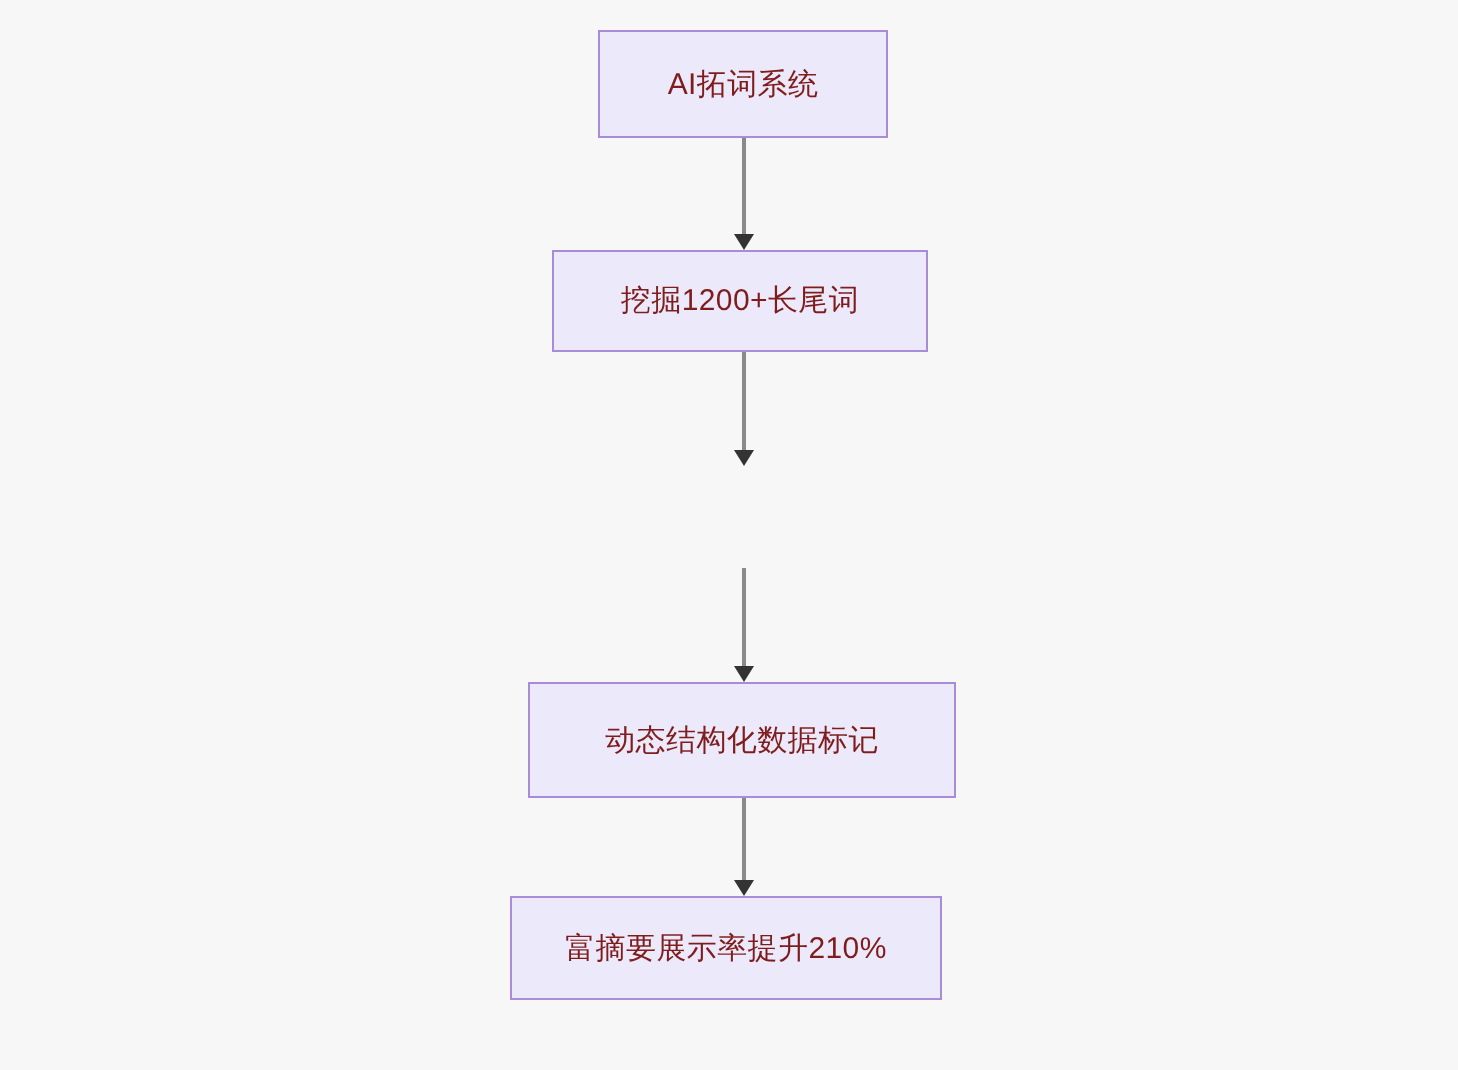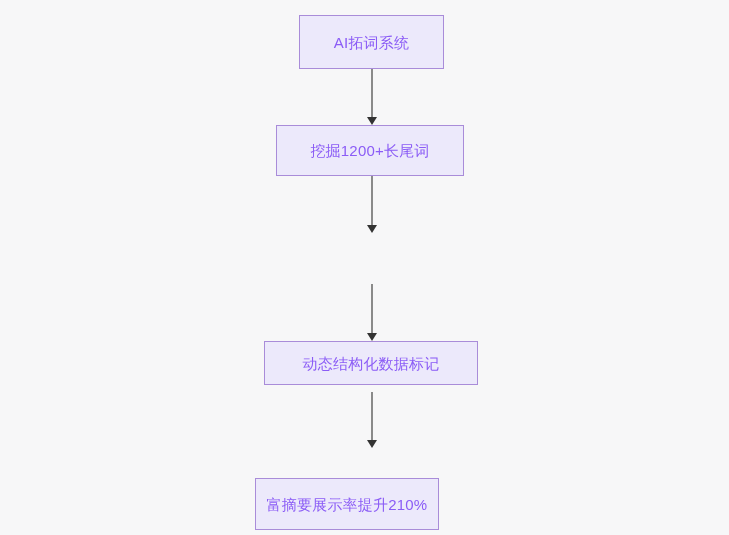--- a/index.html
+++ b/index.html
@@ -16,21 +16,21 @@
   #flow-canvas {
     position: relative;
     width: 729px;
     height: 535px;
   }
   .node {
     position: absolute;
     box-sizing: border-box;
     background: #ece9fb;
     border: 1px solid #a98cd9;
-    color: #8b5cf6;
+    color: #7f1d1d;
     font-size: 15px;
     line-height: 1;
     letter-spacing: 0.2px;
     display: flex;
     align-items: center;
     justify-content: center;
     white-space: nowrap;
     text-align: center;
   }
   .edge {
@@ -77,17 +77,17 @@
   <div class="edge" style="left:371px; top:392px; height:56px;">
     <div class="edge-line" style="height:48px;"></div>
     <div class="edge-head" style="top:48px;"></div>
   </div>
 
   <div class="node" style="left:299px; top:15px; width:145px; height:54px;">AI拓词系统</div>
 
   <div class="node" style="left:276px; top:125px; width:188px; height:51px;">挖掘1200+长尾词</div>
 
 
-  <div class="node" style="left:264px; top:341px; width:214px; height:44px;">动态结构化数据标记</div>
+  <div class="node" style="left:264px; top:341px; width:214px; height:58px;">动态结构化数据标记</div>
 
-  <div class="node" style="left:255px; top:448px; width:184px; height:52px;margin-top:30px;">富摘要展示率提升210%</div>
+  <div class="node" style="left:255px; top:448px; width:216px; height:52px;">富摘要展示率提升210%</div>
 
 </div>
 
 </body></html>

